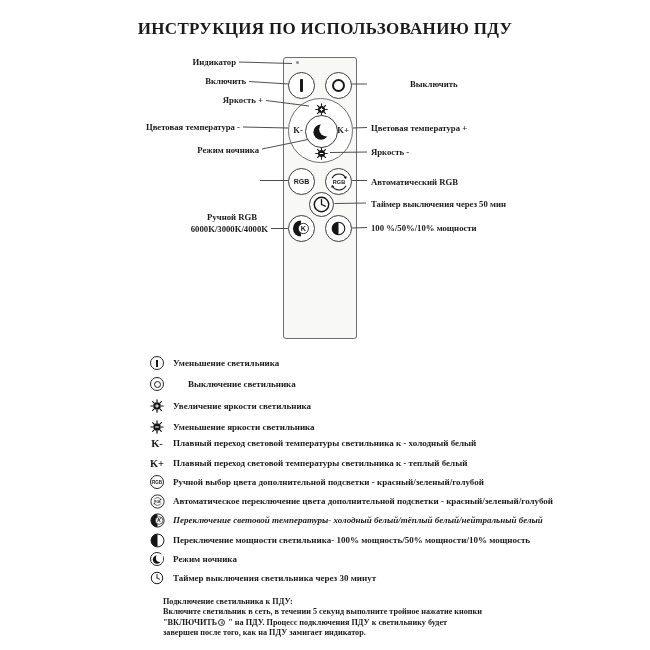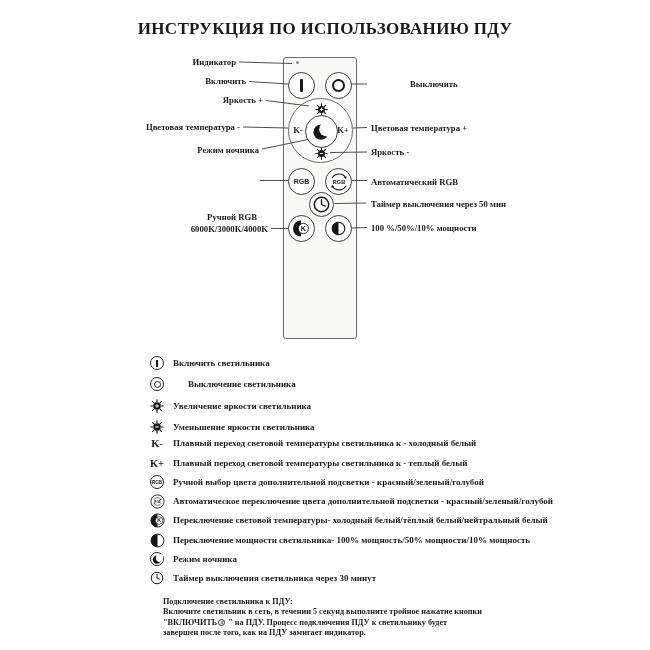--- a/index.html
+++ b/index.html
@@ -194,21 +194,21 @@
 <div class="abs co" style="left:371px;top:176px;">Автоматический RGB</div>
 <div class="abs co" style="left:371px;top:198px;">Таймер выключения через 50 мин</div>
 <div class="abs co" style="left:371px;top:222px;">100 %/50%/10% мощности</div>
 
 <div class="lg-row" style="top:355px;">
   <span class="lg-ic">
     <span class="circ14">
         <span class="ibar-s"></span>
       </span>
   </span>
-  <span class="lg-tx">Включить светильника</span>
+  <span class="lg-tx">Уменьшение светильника</span>
 </div>
 <div class="lg-row" style="top:376px;gap:15px;">
   <span class="lg-ic">
     <span class="circ14">
         <span class="oring-s"></span>
       </span>
   </span>
   <span class="lg-tx">Выключение светильника</span>
 </div>
 <div class="lg-row" style="top:398px;">
@@ -271,21 +271,21 @@
       <circle cx="12" cy="12" r="10.6" fill="none" stroke="#151515" stroke-width="1.4"></circle>
       <path d="M6.4 9 A6.5 6.5 0 0 1 17.6 9" fill="none" stroke="#151515" stroke-width="1"></path>
       <path d="M18.3 7.2 L17.6 9.8 L15.5 8.3 Z" fill="#151515"></path>
       <path d="M17.6 15 A6.5 6.5 0 0 1 6.4 15" fill="none" stroke="#151515" stroke-width="1"></path>
       <path d="M5.7 16.8 L6.4 14.2 L8.5 15.7 Z" fill="#151515"></path>
       <text x="12" y="13.8" text-anchor="middle" font-size="4.6" font-weight="bold" fill="#151515">RGB</text>
     </svg>
   </span>
   <span class="lg-tx">Автоматическое переключение цвета дополнительной подсветки - красный/зеленый/голубой</span>
 </div>
-<div class="lg-row" style="top:512px;">
+<div class="lg-row" style="top:512px;font-style:italic;">
   <span class="lg-ic">
     <svg width="15" height="15" viewBox="0 0 20 20">
       <circle cx="10" cy="10" r="8.8" fill="none" stroke="#151515" stroke-width="1.2"></circle>
       <path d="M10 1.2 A8.8 8.8 0 0 0 10 18.8 Z" fill="#151515"></path>
       <circle cx="12.2" cy="10" r="5" fill="#ffffff" stroke="#151515" stroke-width="0.9"></circle>
       <text x="12.2" y="12.4" text-anchor="middle" font-size="7" font-weight="bold" fill="#151515">K</text>
     </svg>
   </span>
   <span class="lg-tx">Переключение световой температуры- холодный белый/тёплый белый/нейтральный белый</span>
 </div>

